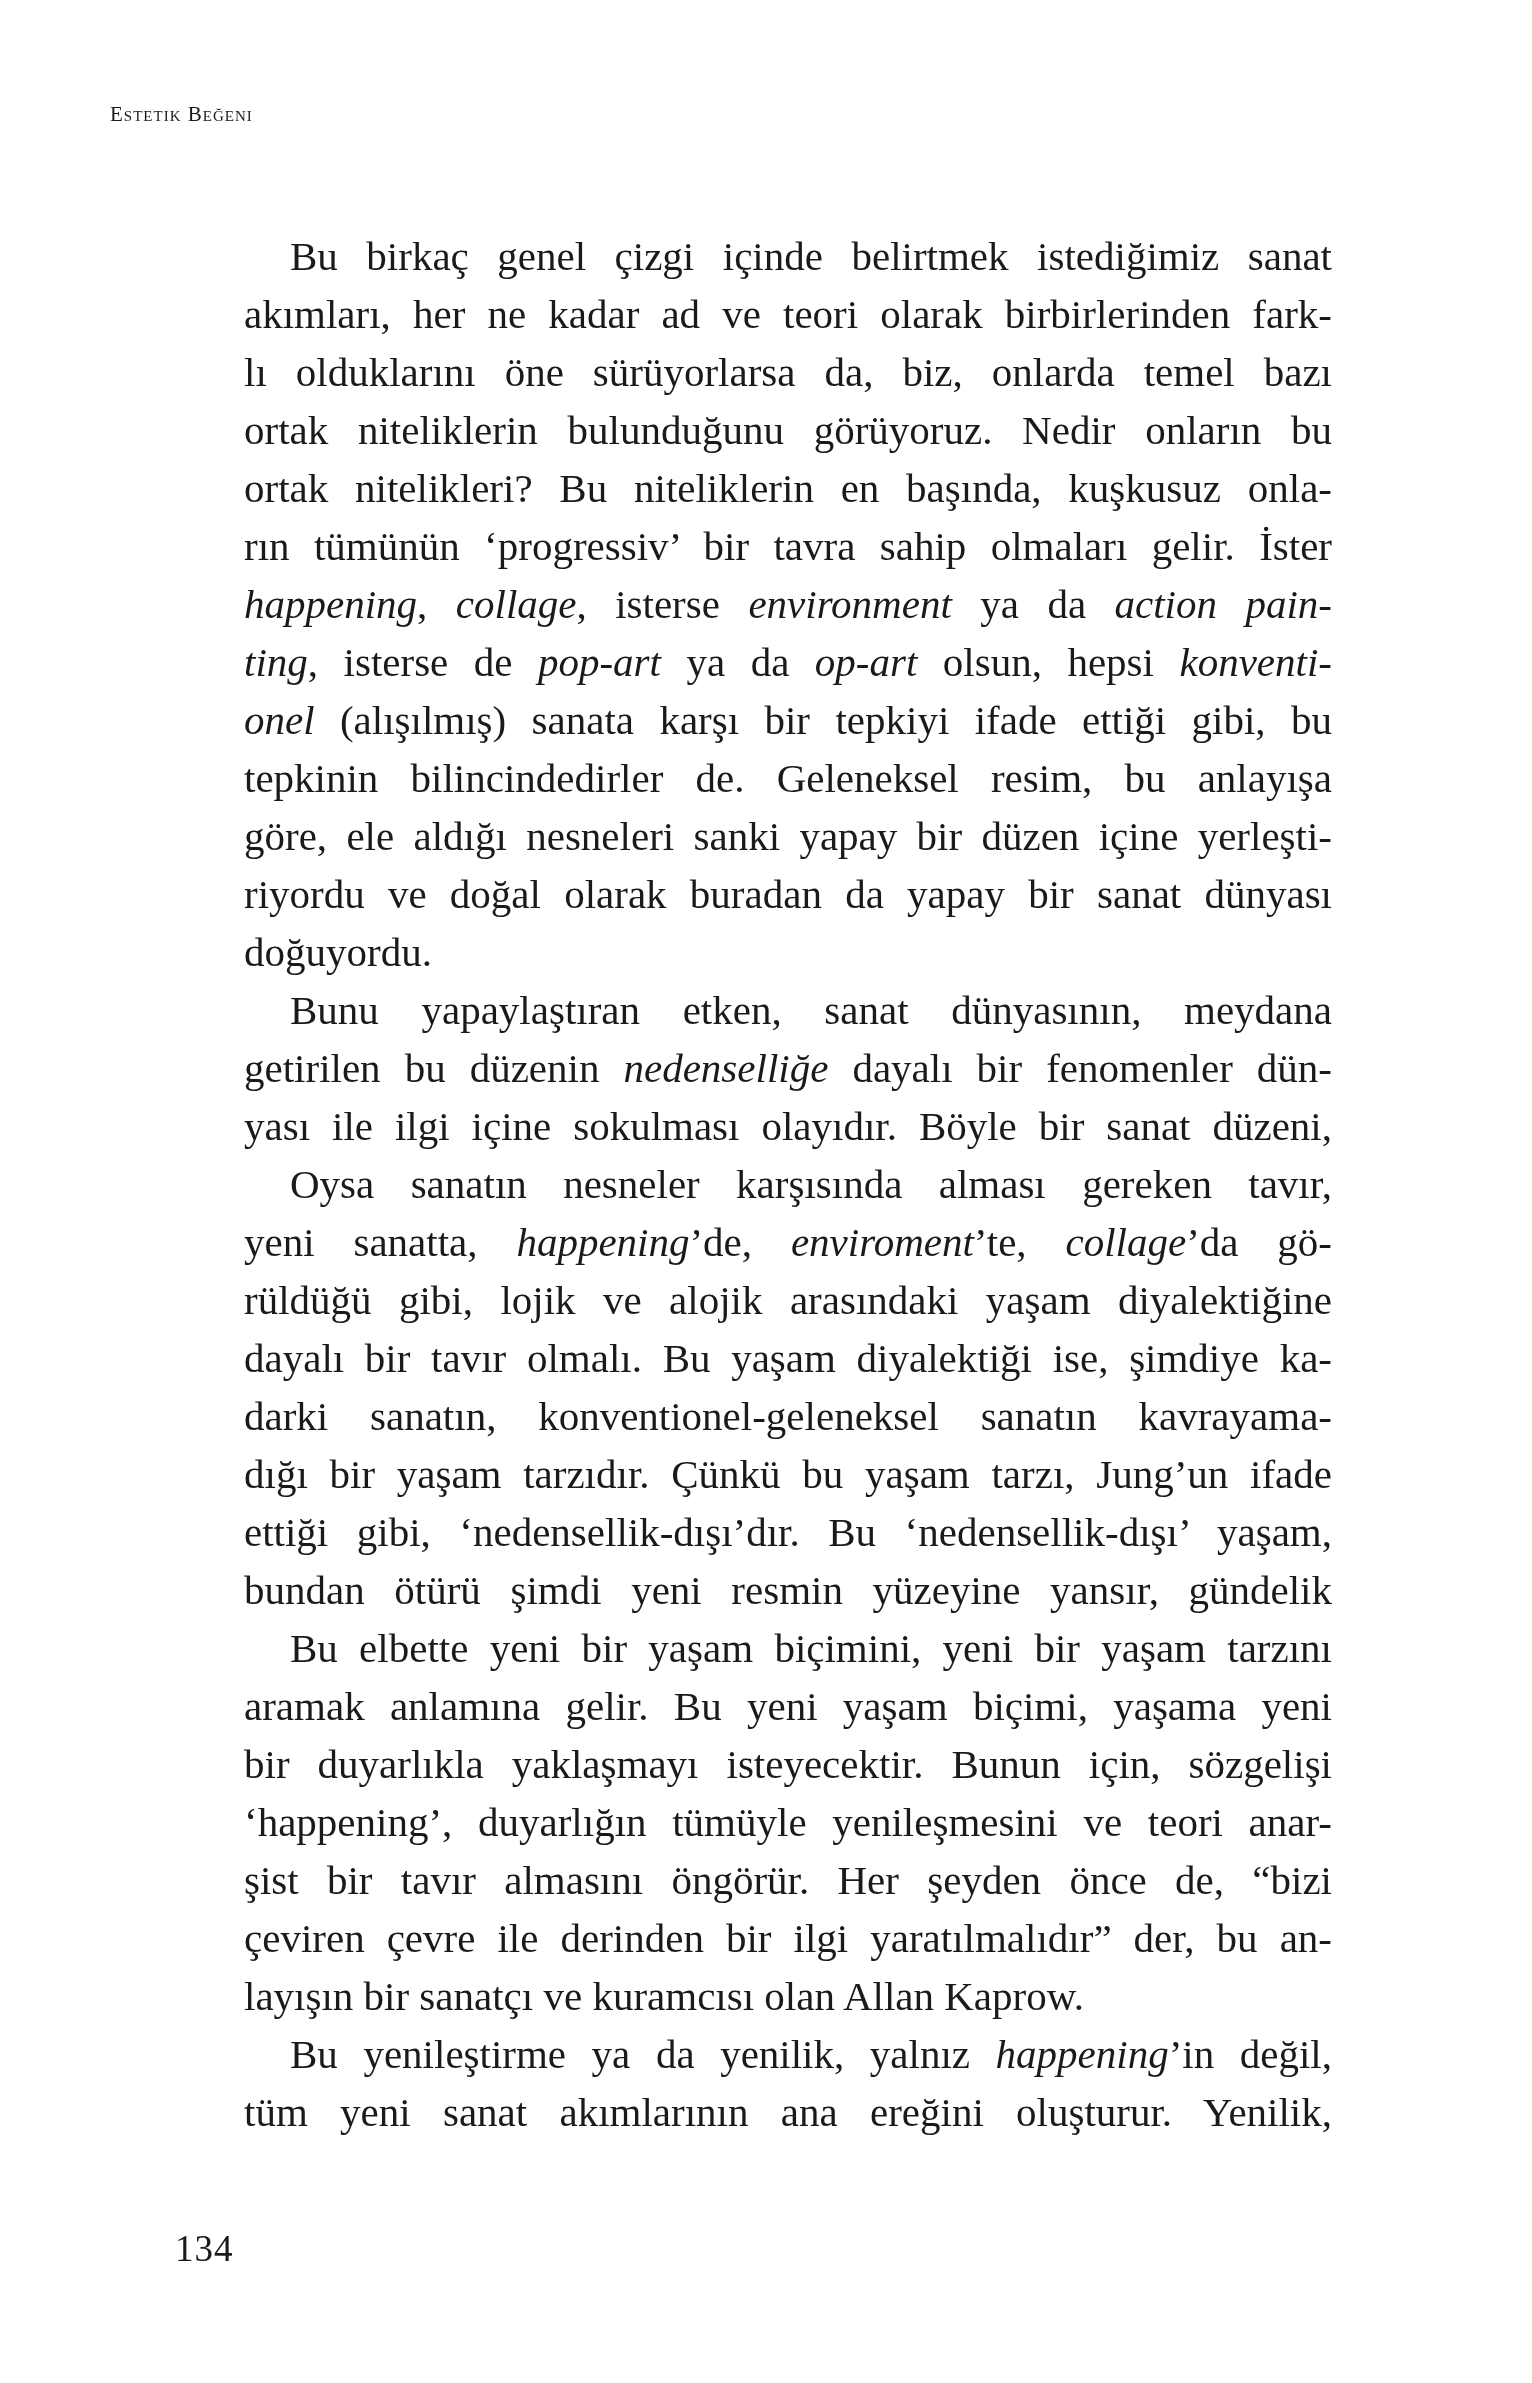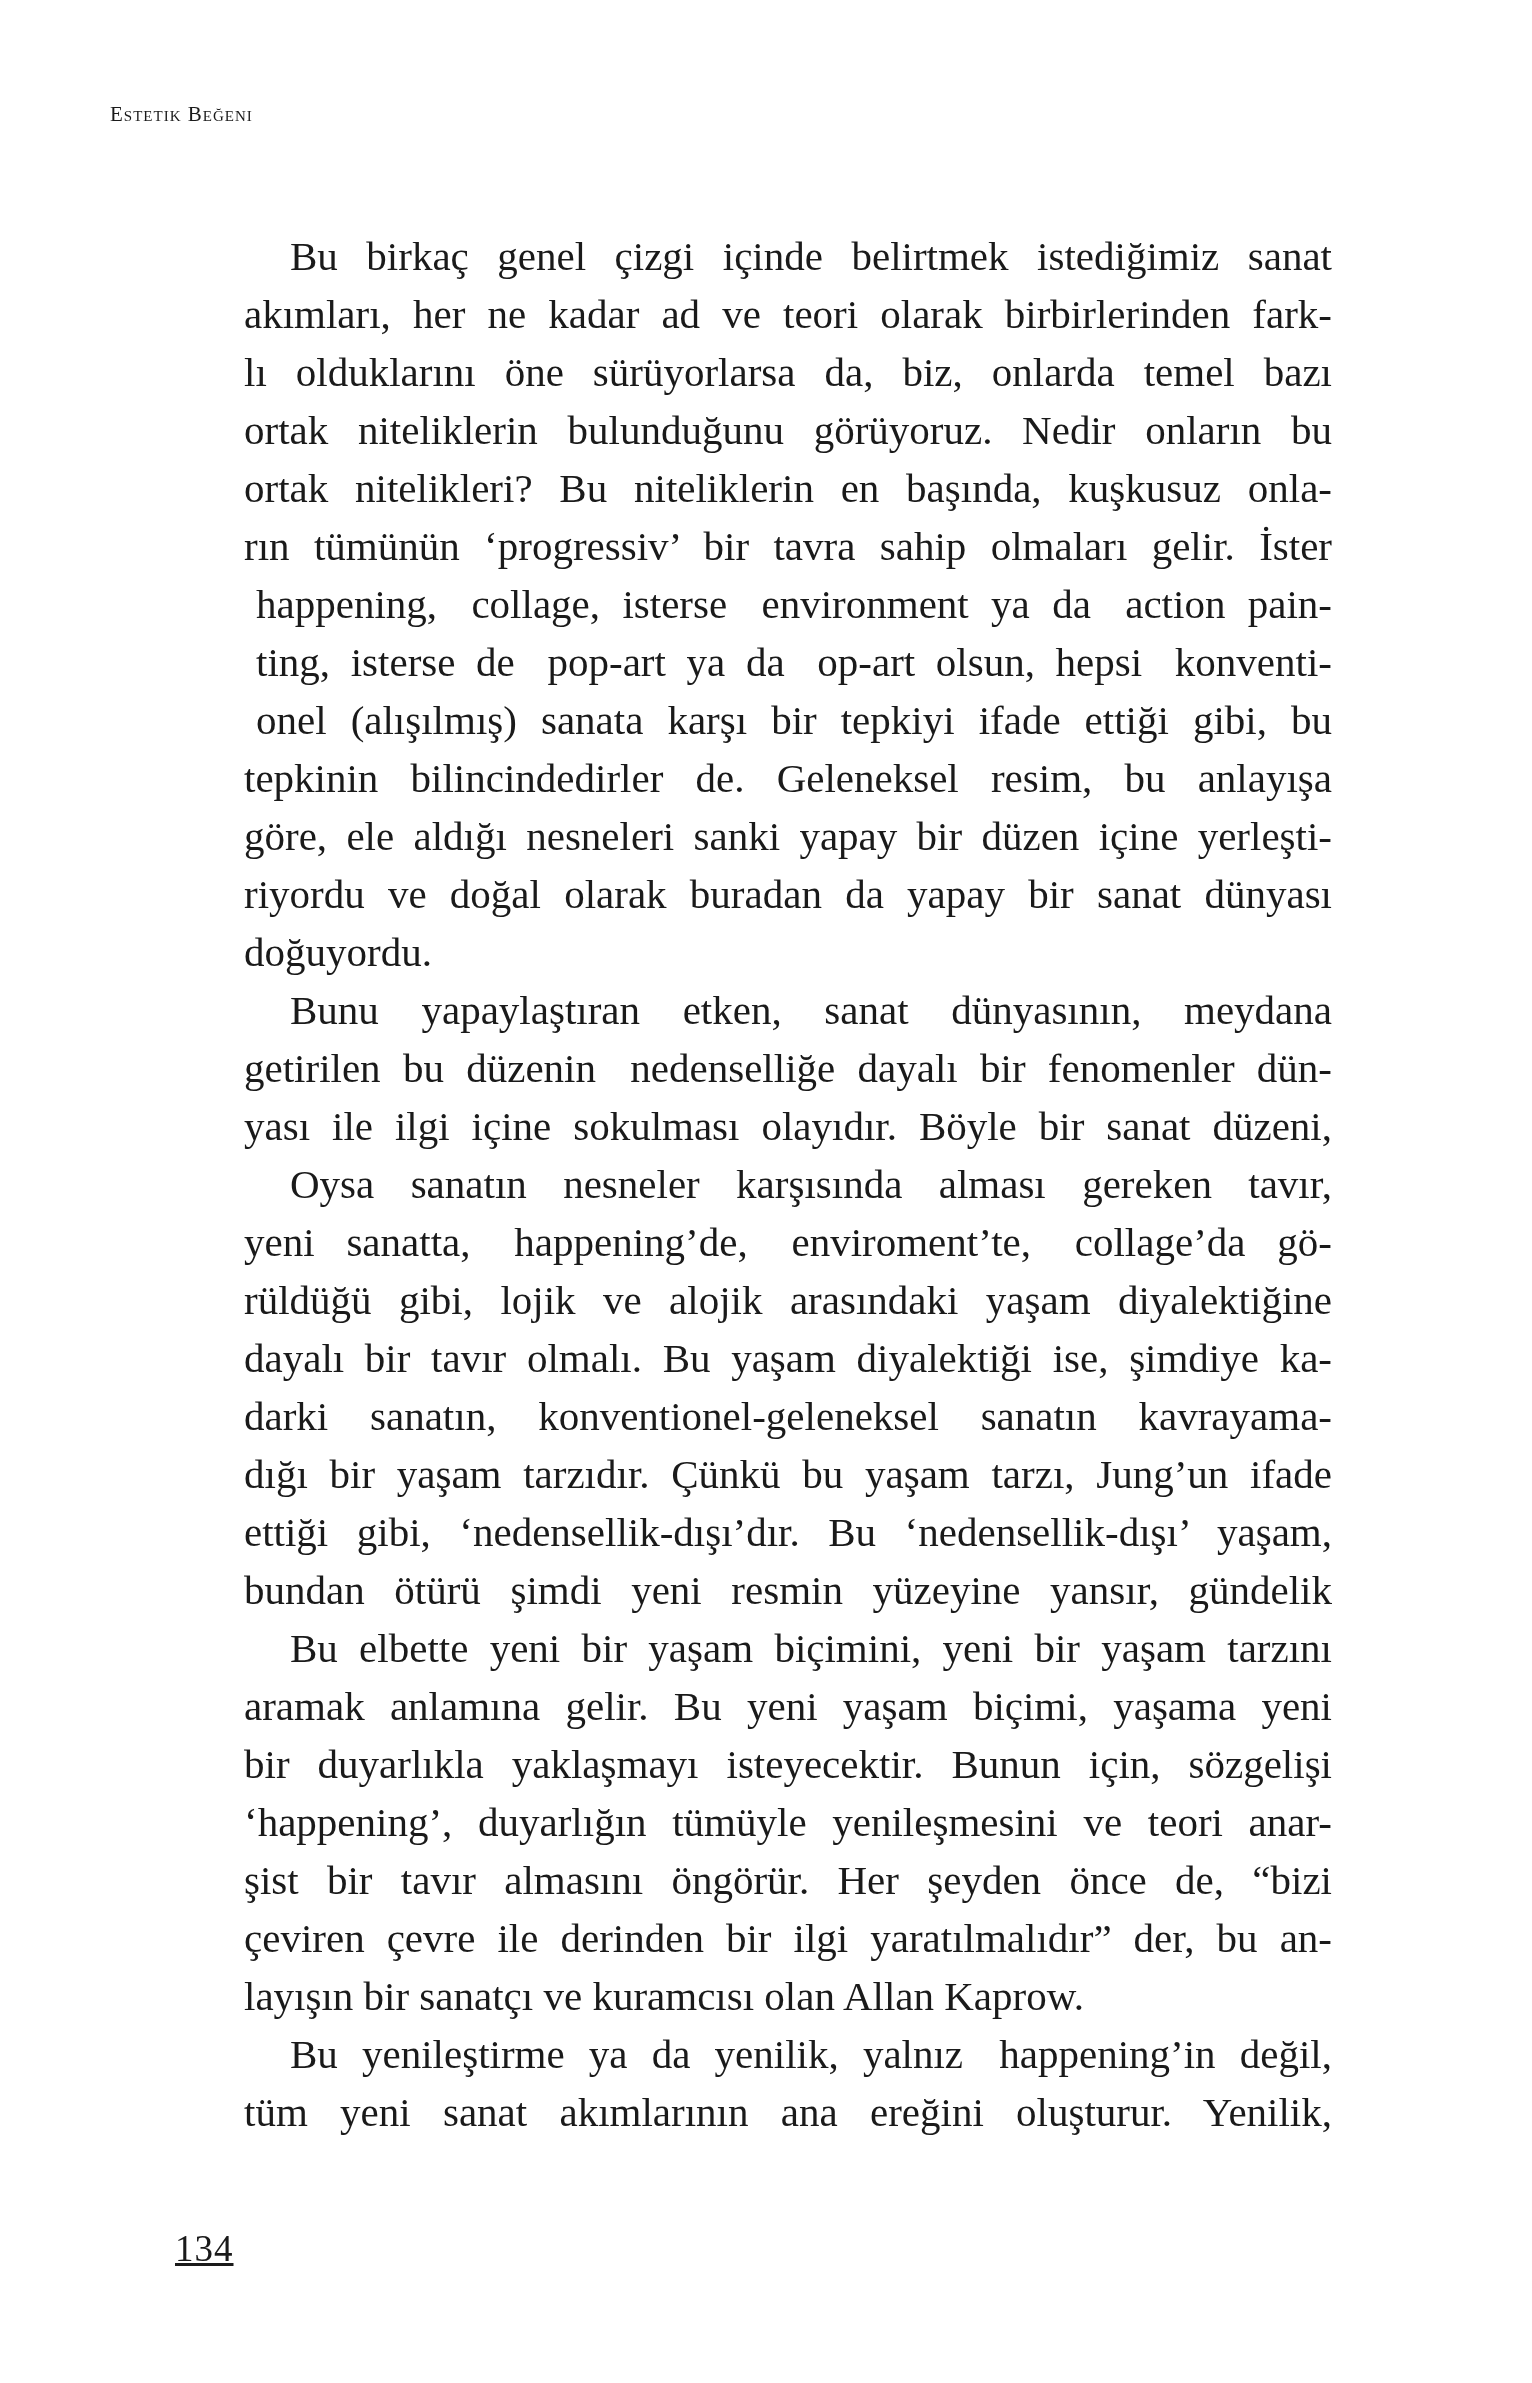--- a/index.html
+++ b/index.html
@@ -40,29 +40,28 @@
       white-space: nowrap;
       overflow: visible;
     }
     .line.last {
       text-align-last: left;
     }
     .line.indent {
       padding-left: 46px;
     }
     .line .it {
-      margin-left: 12px;
+      font-style: italic;
     }
     .folio {
       position: absolute;
       left: 175px;
       top: 2227px;
       font-size: 37px;
       letter-spacing: 1px;
-      text-decoration: underline;
     }
   </style>
 </head>
 <body>
 
 <div class="running-head">Estetik Beğeni</div>
 
 <div class="text-block" id="text-block">
     <div class="line indent"><span>Bu birkaç genel çizgi içinde belirtmek istediğimiz sanat</span></div>
     <div class="line"><span>akımları, her ne kadar ad ve teori olarak birbirlerinden fark-</span></div>

